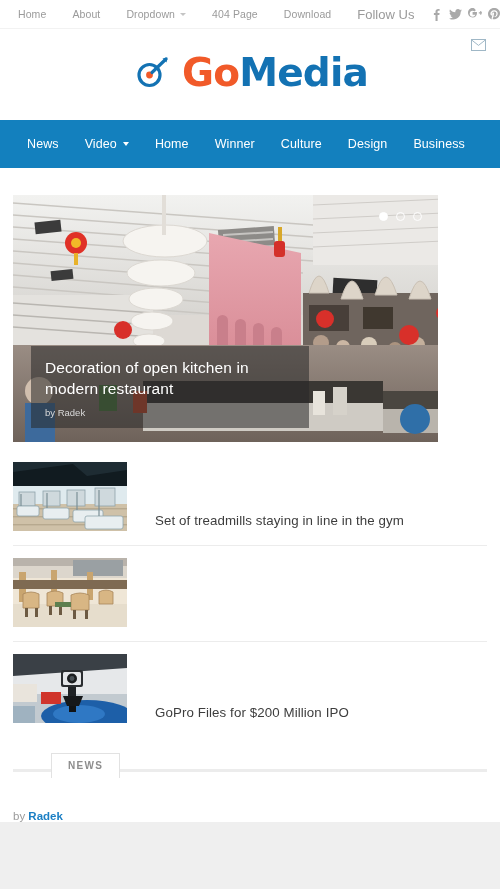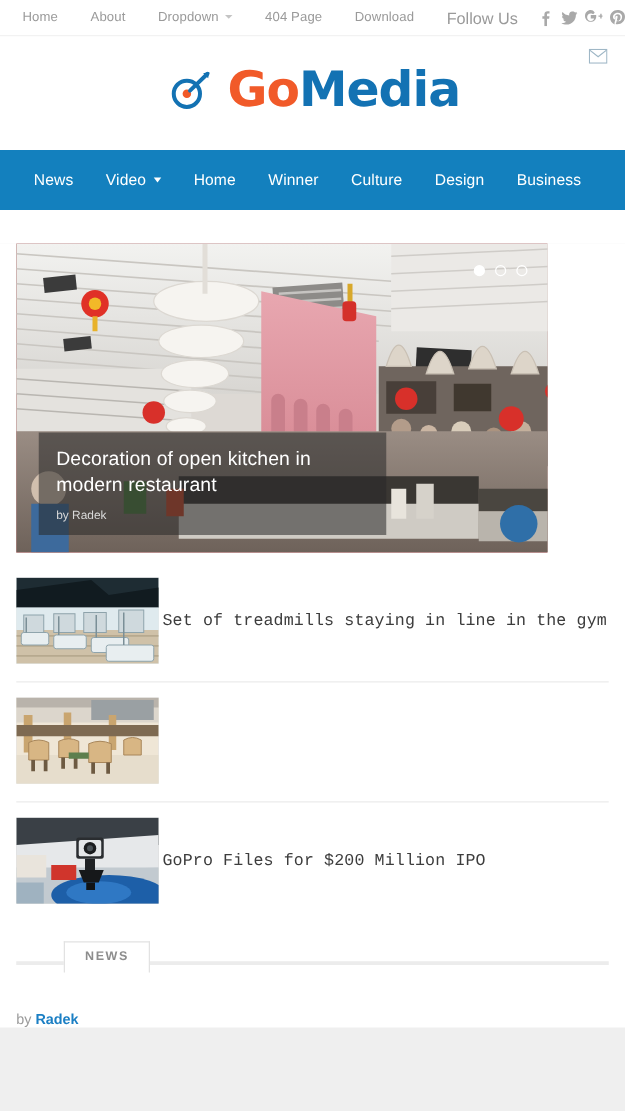--- a/index.html
+++ b/index.html
@@ -117,21 +117,21 @@
     background: #ffffff;
     padding: 0 13px;
   }
 
   
   .hero {
     position: relative;
     width: 425px;
     height: 247px;
     overflow: hidden;
-    background: #7f1d1d;
+    background: #a16207;
     margin-top: 0;
   }
   .hero-img { position: absolute; inset: 0; }
   .hero-dots {
     position: absolute;
     top: 17px; right: 16px;
     display: flex;
     gap: 8px;
     z-index: 5;
   }
@@ -161,25 +161,24 @@
   .hero-caption .by {
     margin-top: 8px;
     color: #d9d9d9;
     font-size: 9.5px;
   }
 
   
   .list { padding-top: 8px; }
   .list-item {
     display: flex;
-    align-items: center;
-    gap: 3px;
+    align-items: flex-end;
+    gap: 28px;
     padding: 12px 0 14px 0;
     border-bottom: 1px solid #ececec;
-    font-family: Liberation Mono, monospace;
   }
   .list-item:last-child { border-bottom: none; }
   .thumb {
     width: 114px; height: 69px;
     flex: 0 0 114px;
     overflow: hidden;
     position: relative;
     background: #ddd;
   }
   .thumb svg { display: block; width: 100%; height: 100%; }

